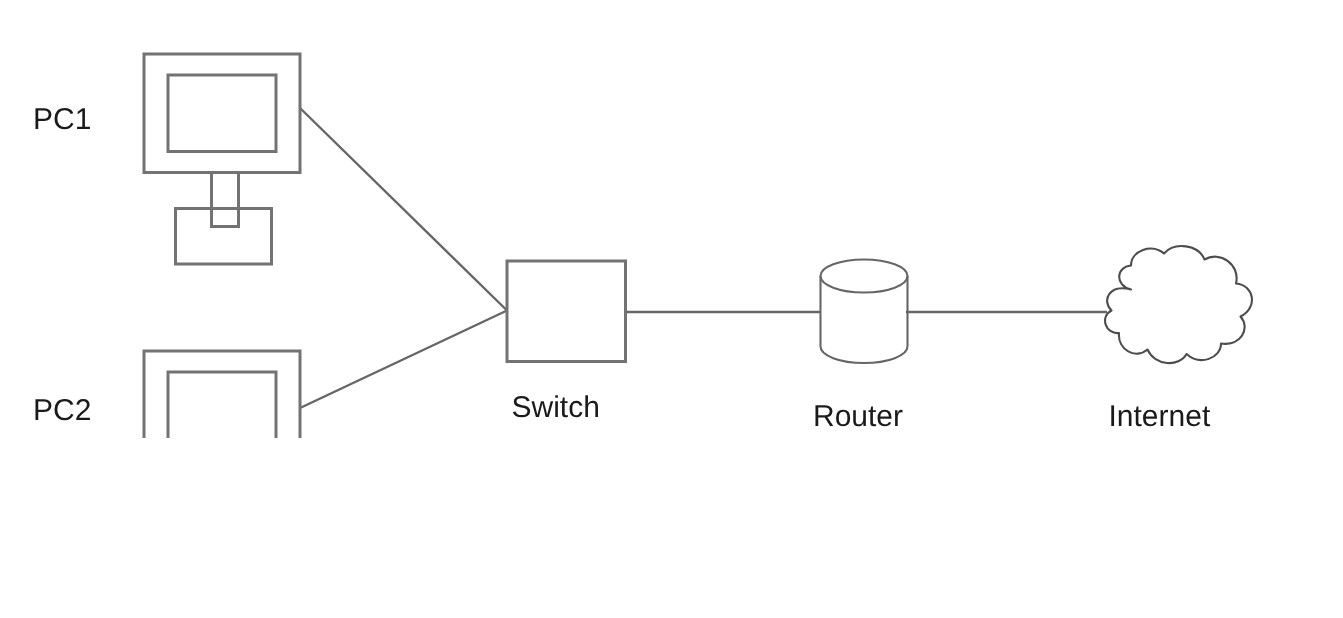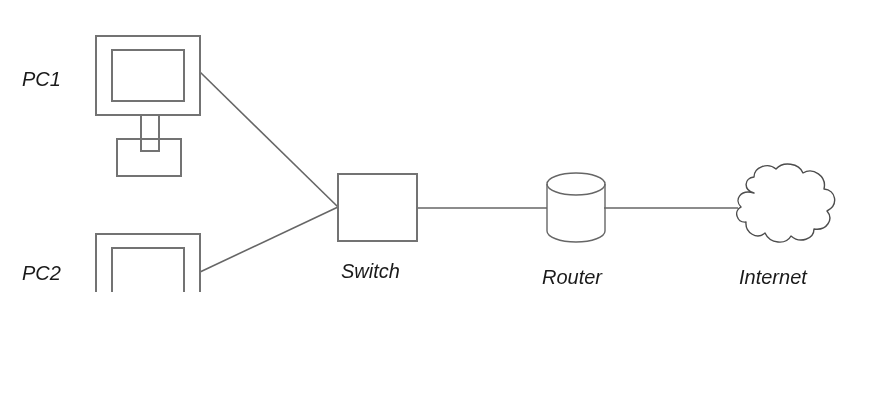--- a/index.html
+++ b/index.html
@@ -9,21 +9,20 @@
   }
   body {
     font-family: "Liberation Sans", sans-serif;
   }
   #canvas {
     position: relative;
     width: 895px;
     height: 292px;
     background: #ffffff;
     overflow: hidden;
-    font-style: italic;
   }
   #diagram-svg {
     position: absolute;
     left: 0;
     top: 0;
     width: 895px;
     height: 412px;
     display: block;
   }
   .node-label {

